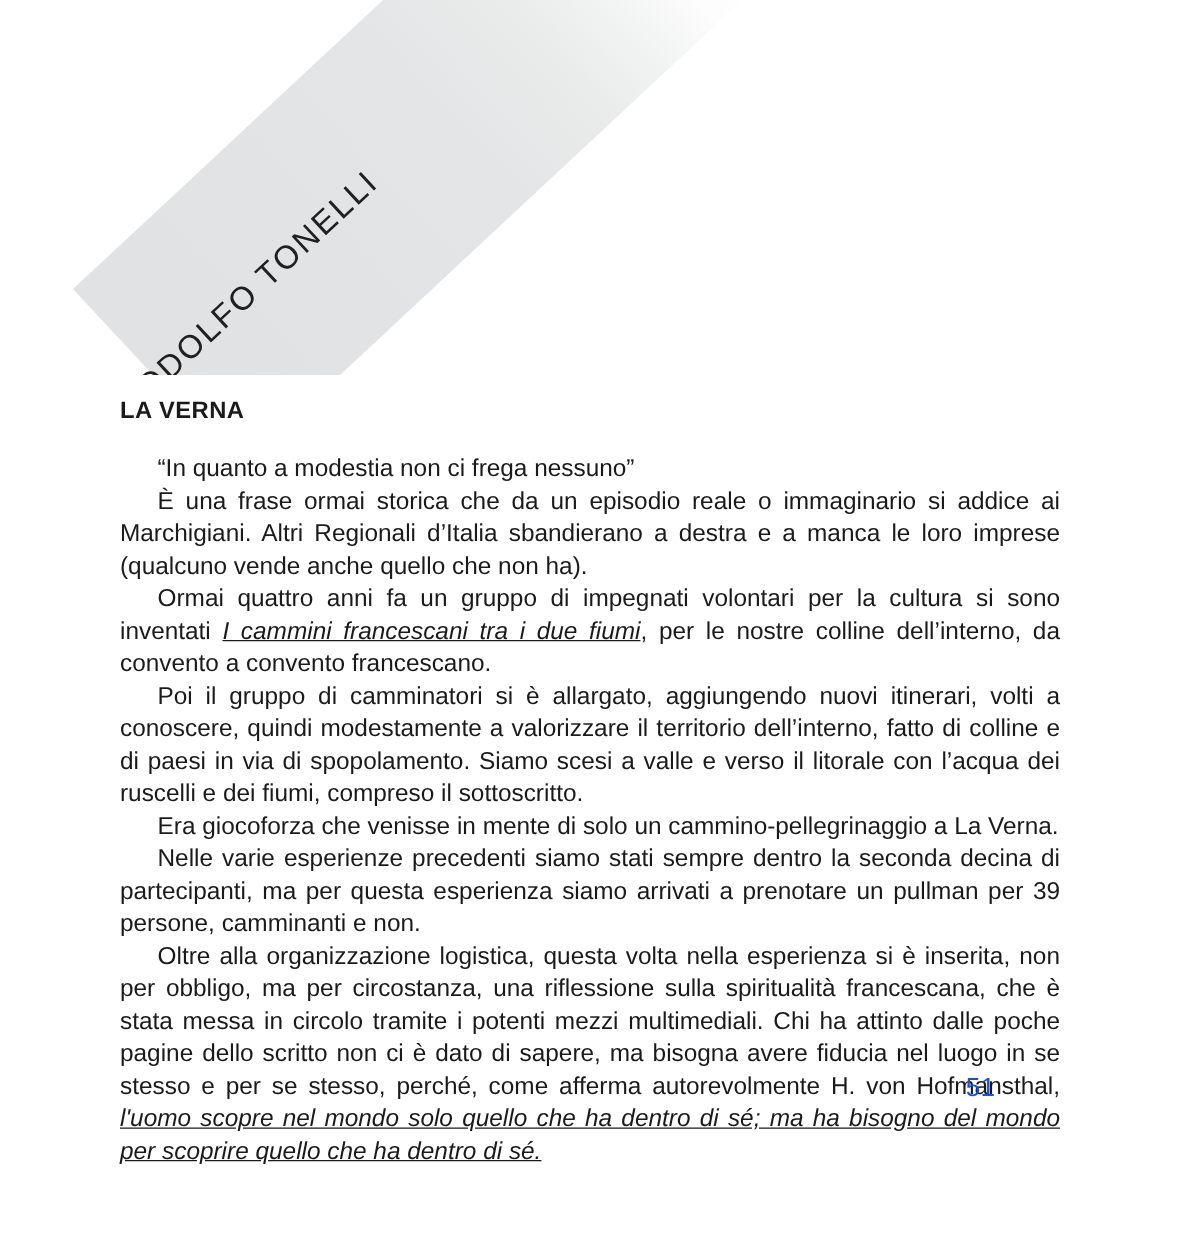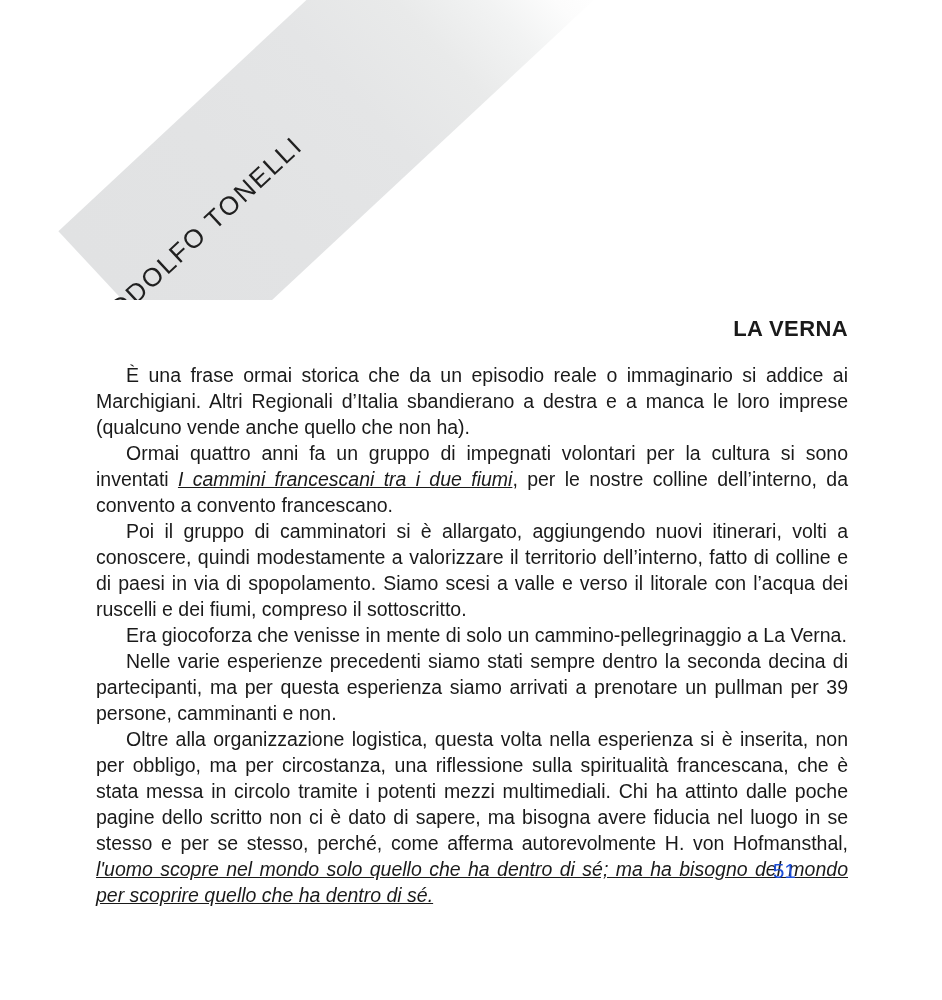--- a/index.html
+++ b/index.html
@@ -76,22 +76,22 @@
   
   .content {
     position: absolute;
     left: 96px;
     top: 0;
     width: 752px;
   }
   .doc-title {
     margin: 0;
     padding: 0;
-    text-align: right;
-    font-size: 22px;
+    text-align: left;
+    font-size: 19px;
     font-weight: bold;
     letter-spacing: 0.4px;
     line-height: 26px;
     position: absolute;
     top: 316px;
     left: 0;
     width: 752px;
   }
   .body-text {
     position: absolute;
@@ -136,20 +136,23 @@
       <span>RODOLFO TONELLI</span>
     </div>
   </div>
 
   <div class="content">
 
     <h1 class="doc-title">LA VERNA</h1>
 
     <div class="body-text">
 
+      <p>
+        <span>“In quanto a modestia non ci frega nessuno”</span>
+      </p>
 
       <p>
         <span>È una frase ormai storica che da un episodio reale o immaginario si addice ai Marchigiani. Altri Regionali d’Italia sbandierano a destra e a manca le loro imprese (qualcuno vende anche quello che non ha).</span>
       </p>
 
       <p>
         <span>Ormai quattro anni fa un gruppo di impegnati volontari per la cultura si sono inventati </span><i>I cammini francescani tra i due fiumi</i><span>, per le nostre colline dell’interno, da convento a convento francescano.</span>
       </p>
 
       <p>

